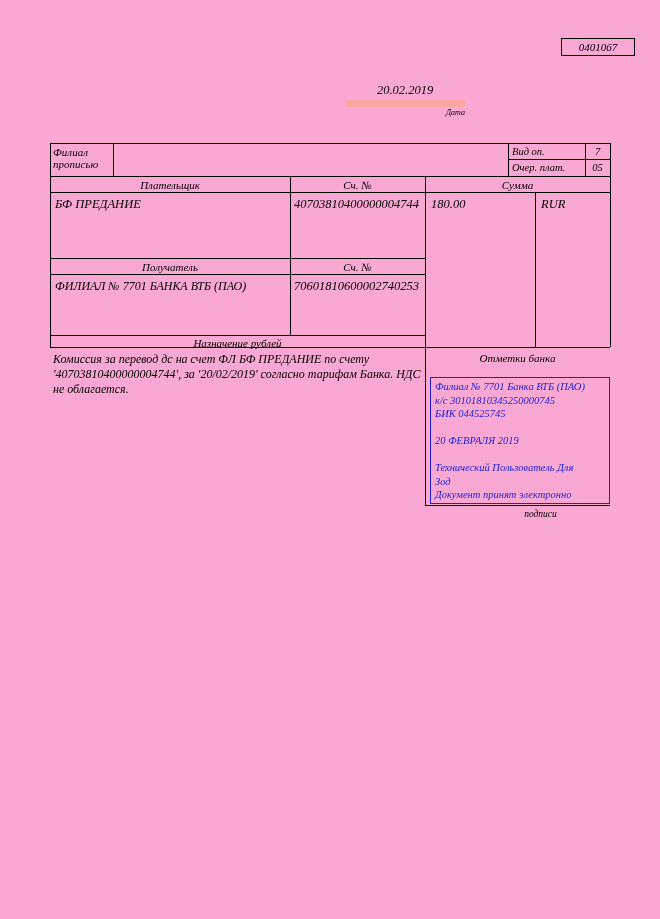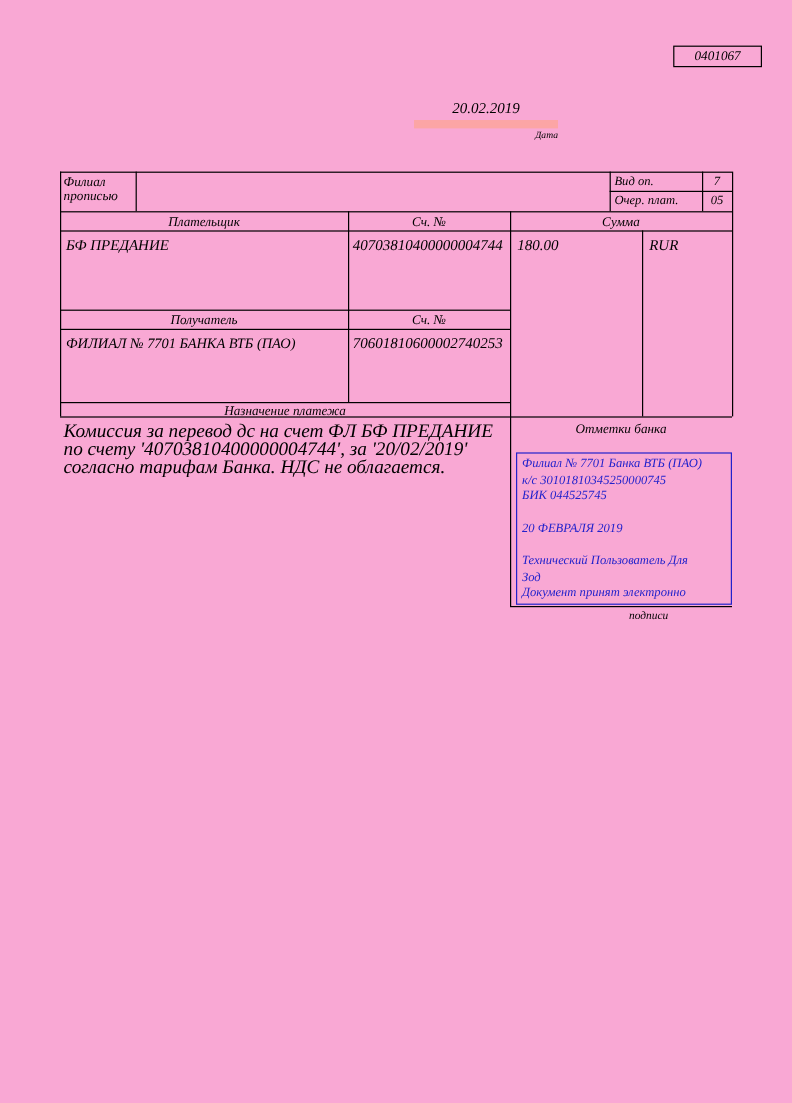--- a/index.html
+++ b/index.html
@@ -22,21 +22,21 @@
   .title {
     position:absolute; left:55px; top:83px;
     font-family:"Liberation Sans", sans-serif; font-weight:bold; font-size:12.5px;
     white-space:nowrap;
   }
   .date-wrap { position:absolute; left:345px; top:83px; width:120px; }
   .date-val { font-size:12.5px; text-align:center; border-bottom:7px solid #fca5a5; padding-bottom:2px; }
   .date-lbl { font-size:8px; text-align:right; padding-top:1px; }
   .purpose {
     position:absolute; left:53px; top:352px; width:372px;
-    font-size:16px; line-height:15px; white-space:normal;
+    font-size:12px; line-height:15px; white-space:normal;
   }
   .stamp {
     position:absolute; left:430px; top:377px; width:180px; height:127px;
     border:1px solid #2222cc; color:#2222cc;
     font-size:10.5px; padding:2px 4px; overflow:hidden;
   }
   .stamp-line { min-height:13.5px; line-height:13.5px; white-space:normal; }
 </style>
 </head>
 <body>
@@ -83,21 +83,21 @@
   <div class="t" style="left:294px;top:197px">40703810400000004744</div>
   <div class="t" style="left:431px;top:197px">180.00</div>
   <div class="t" style="left:541px;top:197px">RUR</div>
 
   <div class="t small center" style="left:50px;top:261px;width:240px">Получатель</div>
   <div class="t small center" style="left:290px;top:261px;width:135px">Сч. №</div>
 
   <div class="t" style="left:55px;top:279px;font-size:12px">ФИЛИАЛ № 7701 БАНКА ВТБ (ПАО)</div>
   <div class="t" style="left:294px;top:279px">70601810600002740253</div>
 
-  <div class="t small center" style="left:50px;top:337px;width:375px">Назначение платежа</div>
+  <div class="t small center" style="left:50px;top:337px;width:375px">Назначение рублей</div>
   <div class="purpose">Комиссия за перевод дс на счет ФЛ БФ ПРЕДАНИЕ по счету '40703810400000004744', за '20/02/2019' согласно тарифам Банка. НДС не облагается.</div>
 
   <div class="t small center" style="left:425px;top:352px;width:185px">Отметки банка</div>
   <div class="stamp" style="color: rgb(34, 34, 204); border-color: rgb(34, 34, 204);">
     <div class="stamp-line">Филиал № 7701 Банка ВТБ (ПАО)</div>
     <div class="stamp-line">к/с 30101810345250000745</div>
     <div class="stamp-line">БИК 044525745</div>
     <div class="stamp-line"></div>
     <div class="stamp-line">20 ФЕВРАЛЯ 2019</div>
     <div class="stamp-line"></div>

